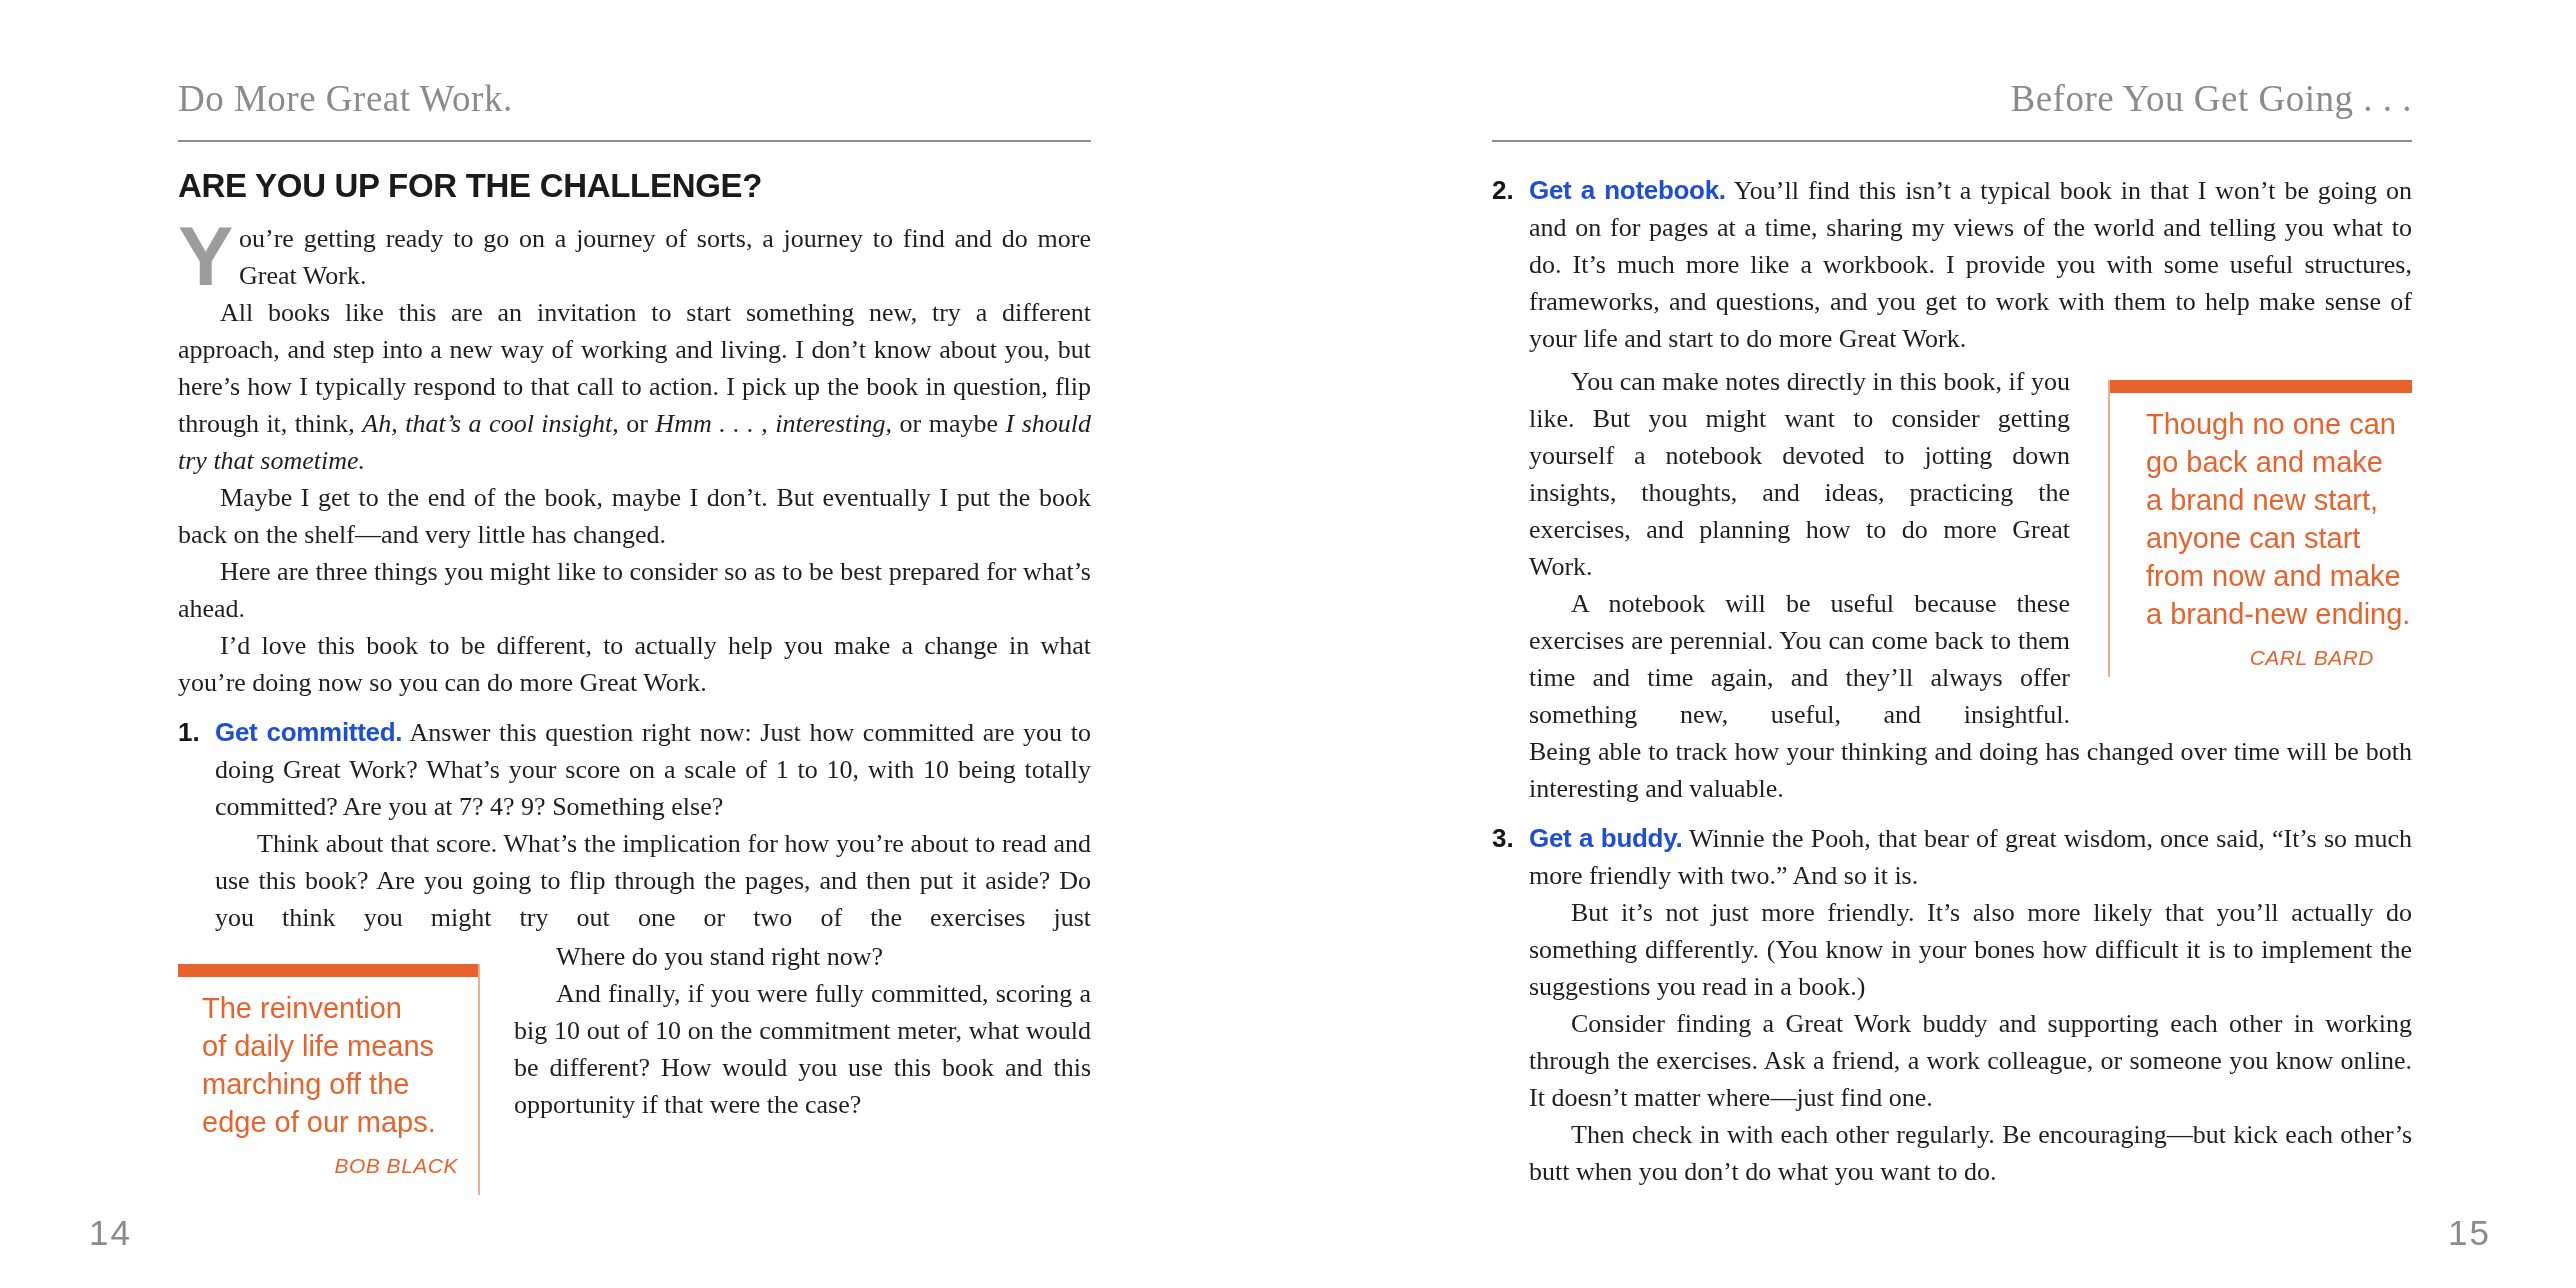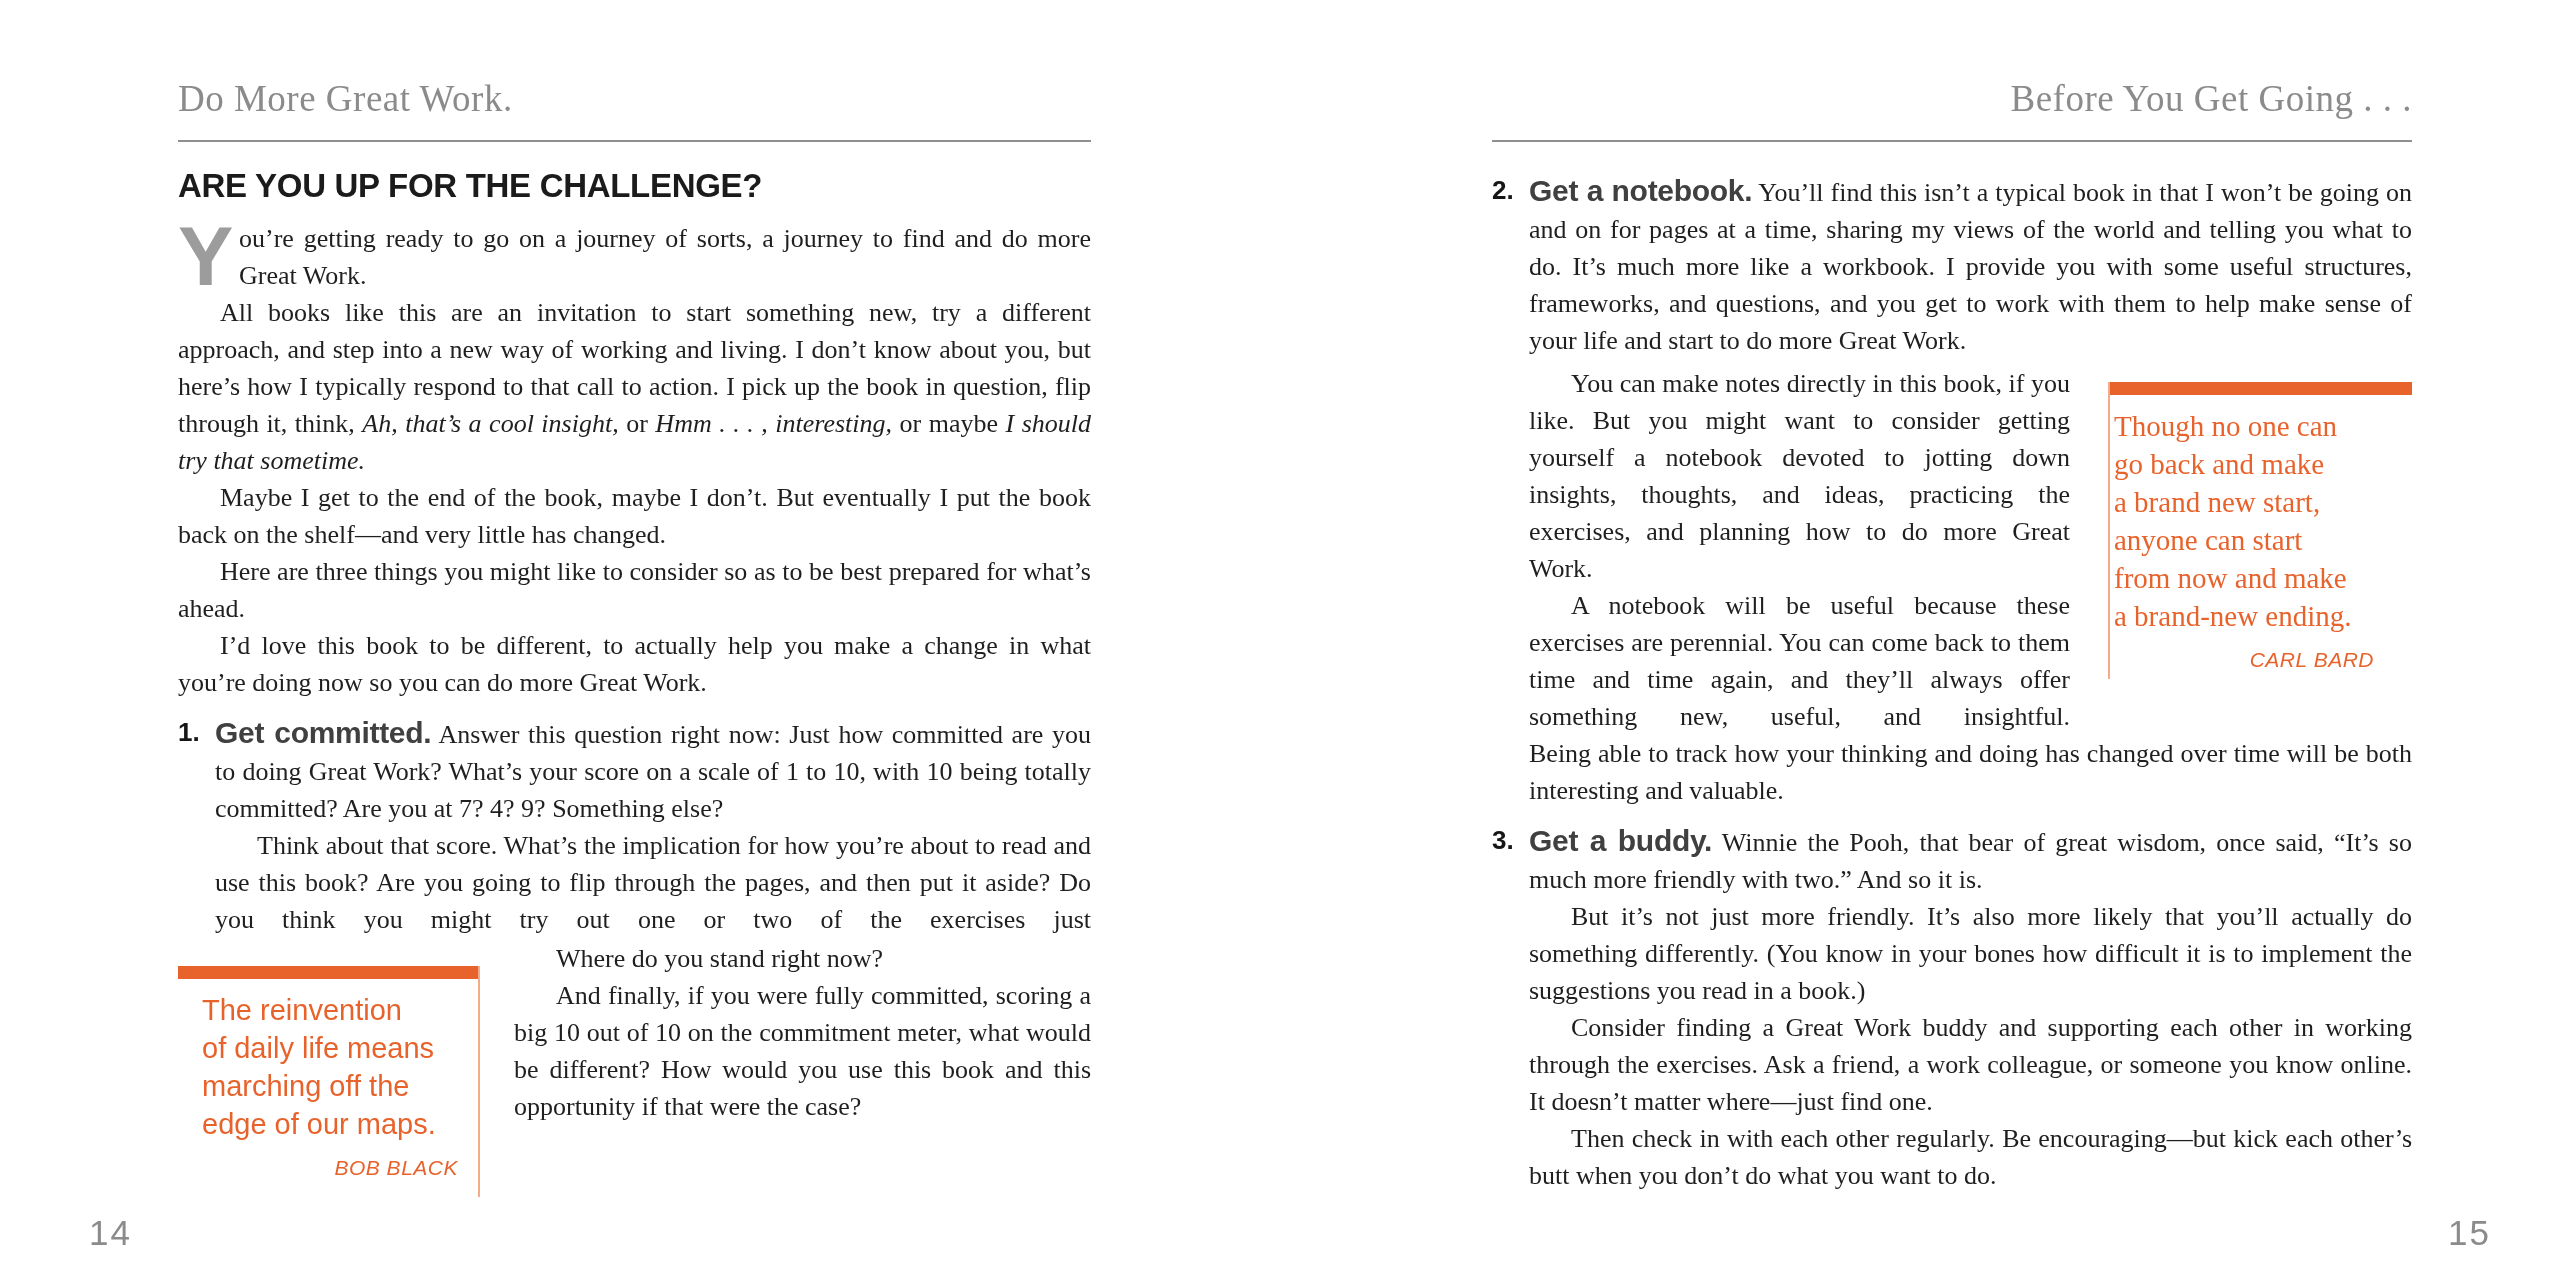--- a/index.html
+++ b/index.html
@@ -43,42 +43,42 @@
   .it{font-style:italic;}
 
   
   .list-item{position:relative;padding-left:37px;}
   .mt{margin-top:13px;}
   .item-num{
     position:absolute;left:0;top:0;
     font-family:"Liberation Sans",sans-serif;font-weight:bold;font-size:26px;color:#161616;
   }
   .item-label{
-    font-family:"Liberation Sans",sans-serif;font-weight:bold;font-size:30px;
-    letter-spacing:-0.3px;color:#404040;
+    font-family:"Liberation Sans",sans-serif;font-weight:bold;font-size:26px;
+    letter-spacing:-0.3px;color:#1d4ed8;
   }
 
   
   .wrap-region{display:flex;align-items:flex-start;}
   .wr-left{margin-top:2px;}
   .wr-right{margin-top:6px;}
   .narrow-left{width:580px;margin-left:34px;}
   .narrow-right{width:545px;margin-right:38px;}
 
   
   .pullquote{
     font-family:"Liberation Sans",sans-serif;color:#e8632c;
     font-size:29px;line-height:38px;flex:0 0 auto;
   }
   .pq-left-box{width:300px;margin-top:26px;border-right:2px solid #f3ab8c;padding-bottom:10px;}
   .pq-right-box{width:302px;margin-top:17px;border-left:2px solid #f3ab8c;}
   .pq-bar{height:13px;background:#e8632c;}
   .pq-text{padding:12px 0 0 0;}
   .pq-left-box .pq-text{padding-left:24px;}
-  .pq-right-box .pq-text{padding-left:4px;font-family:Liberation Serif, serif;}
+  .pq-right-box .pq-text{padding-left:36px;}
   .pq-attr{
     font-style:italic;font-size:21px;letter-spacing:0.5px;text-align:right;
     padding-top:6px;
   }
   .pq-left-box .pq-attr{padding-right:20px;}
   .pq-right-box .pq-attr{padding-right:38px;}
 
   
   .folio{
     position:absolute;top:1213px;font-family:"Liberation Sans",sans-serif;

